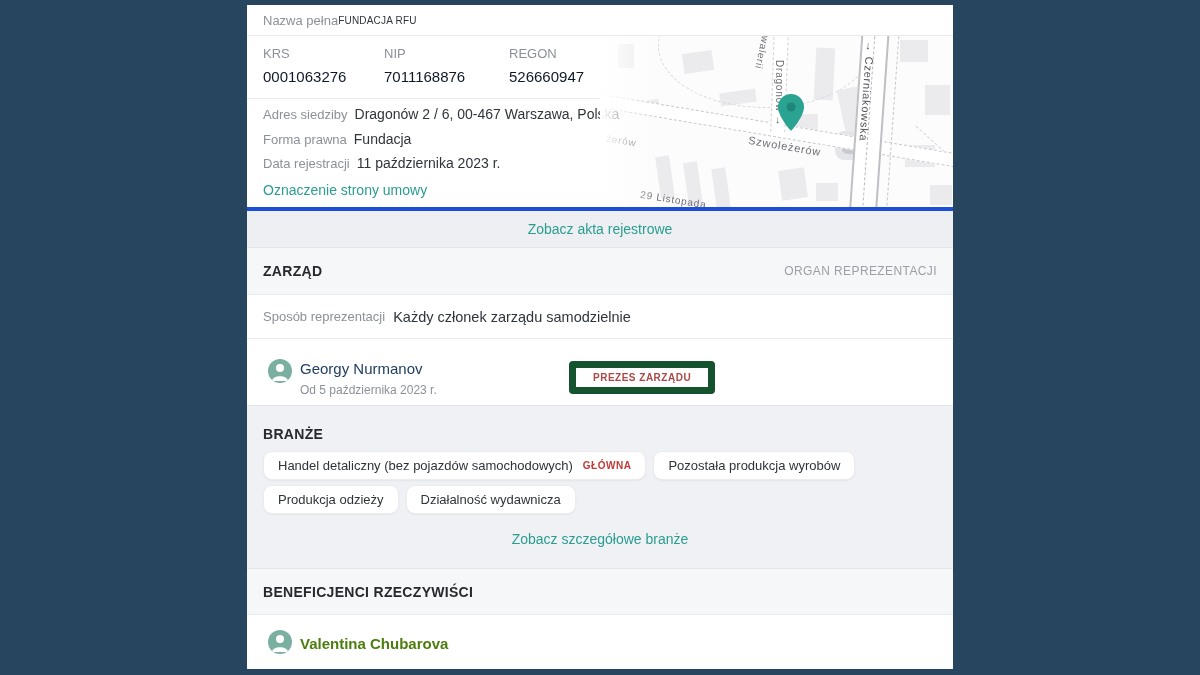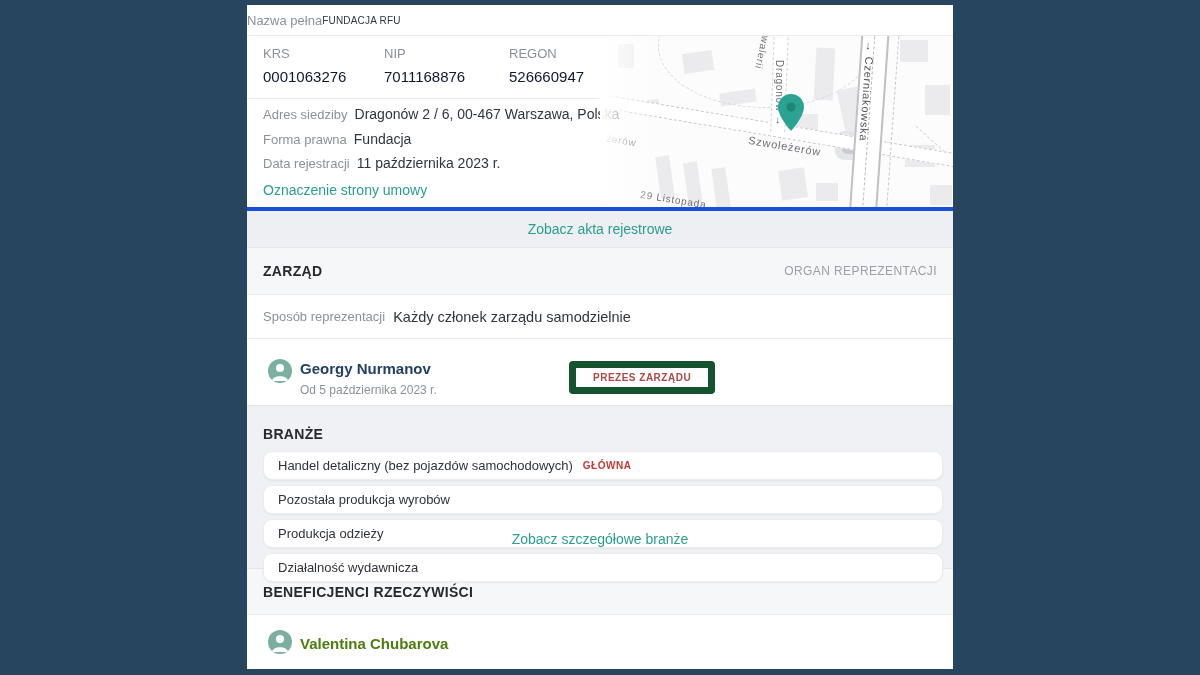--- a/index.html
+++ b/index.html
@@ -5,21 +5,21 @@
   html,body{margin:0;padding:0;}
   body{
     width:1200px;height:675px;position:relative;overflow:hidden;
     background:#27455f;
     font-family:"Liberation Sans", sans-serif;
     -webkit-font-smoothing:antialiased;
   }
   .card{position:absolute;left:247px;top:5px;width:706px;height:663px;background:#fff;}
 
   
-  .row-name{height:31px;display:flex;align-items:center;padding:0 0;border-bottom:1px solid #e9eaec;box-sizing:border-box;}
+  .row-name{height:31px;display:flex;align-items:center;padding:0 16px;border-bottom:1px solid #e9eaec;box-sizing:border-box;}
   .lbl{color:#8b9198;font-size:13px;}
   .row-name .val{color:#30353b;font-size:10px;font-weight:400;letter-spacing:.2px;}
 
   
   .info{position:relative;height:171px;}
   .ids{position:absolute;left:16px;top:10px;display:flex;z-index:2;}
   .id-col{width:121px;}
   .id-col:nth-child(2){width:125px;}
   .id-col .l{font-size:13px;color:#8b9198;}
   .id-col .v{margin-top:7px;font-size:15px;color:#0f172a;}
@@ -53,29 +53,29 @@
   .band-akta{height:40px;background:#edeff2;border-top:4px solid #1d4ed8;display:flex;align-items:center;justify-content:center;box-sizing:border-box;}
   .band-section{height:47px;background:#f6f7f8;border-top:1px solid #e3e5e8;display:flex;align-items:center;justify-content:space-between;padding:0 16px;box-sizing:border-box;}
   .sec-title{font-size:14px;font-weight:700;color:#26292e;letter-spacing:.3px;}
   .organ{font-size:12px;color:#9aa0a6;letter-spacing:.4px;}
 
   .row-repr{height:44px;border-top:1px solid #e9eaec;display:flex;align-items:center;padding:0 16px;box-sizing:border-box;}
   .repr-val{color:#30353b;font-size:14.5px;font-weight:500;margin-left:8px;}
 
   .row-member{height:67px;border-top:1px solid #e9eaec;position:relative;box-sizing:border-box;background:#fff;}
   .avatar{position:absolute;left:21px;width:24px;height:24px;border-radius:50%;background:#7bafa2;display:flex;align-items:center;justify-content:center;overflow:hidden;}
-  .member-name{position:absolute;left:53px;top:21px;font-size:15px;font-weight:700;color:#234060;}
+  .member-name{position:absolute;left:53px;top:21px;font-size:15px;font-weight:400;color:#234060;}
   .member-since{position:absolute;left:53px;top:44px;font-size:12px;color:#8b9198;}
   .role-badge{position:absolute;left:322px;top:22px;border:7px solid #14532d;background:#fffefe;border-radius:4px;
     padding:4px 17px;font-size:10px;font-weight:700;color:#a94a48;letter-spacing:.5px;}
 
   
   .sec-industries{height:163px;background:#f0f1f4;border-top:1px solid #e3e5e8;box-sizing:border-box;position:relative;}
   .ind-title{position:absolute;left:16px;top:20px;}
-  .chips{position:absolute;left:16px;top:45px;width:680px;display:flex;flex-wrap:wrap;gap:5px 7px;flex-direction:column;}
+  .chips{position:absolute;left:16px;top:45px;width:680px;display:flex;flex-wrap:wrap;gap:5px 7px;}
   .chip{background:#fff;border:1px solid #ececef;border-radius:9px;box-shadow:0 1px 2px rgba(20,20,40,.05);
     padding:0 14px;height:27px;display:flex;align-items:center;font-size:13px;color:#2f3338;cursor:pointer;}
   .chip .main{margin-left:10px;color:#bf3a35;font-size:10px;font-weight:700;letter-spacing:.5px;}
   .ind-link{position:absolute;left:0;right:0;top:124px;text-align:center;}
 
   .row-person{height:54px;border-top:1px solid #e9eaec;position:relative;background:#fff;}
   .person-name{position:absolute;left:53px;top:20px;font-size:15px;font-weight:600;color:#4d7c0f;}
   .person-meta{position:absolute;left:303px;top:0;height:100%;display:flex;align-items:center;}
   .meta-lbl{font-size:13px;color:#70757c;margin-right:8px;}
   .flag{display:inline-block;width:17px;height:11px;border:1px solid #d3d3d7;box-sizing:border-box;margin-right:4px;}

